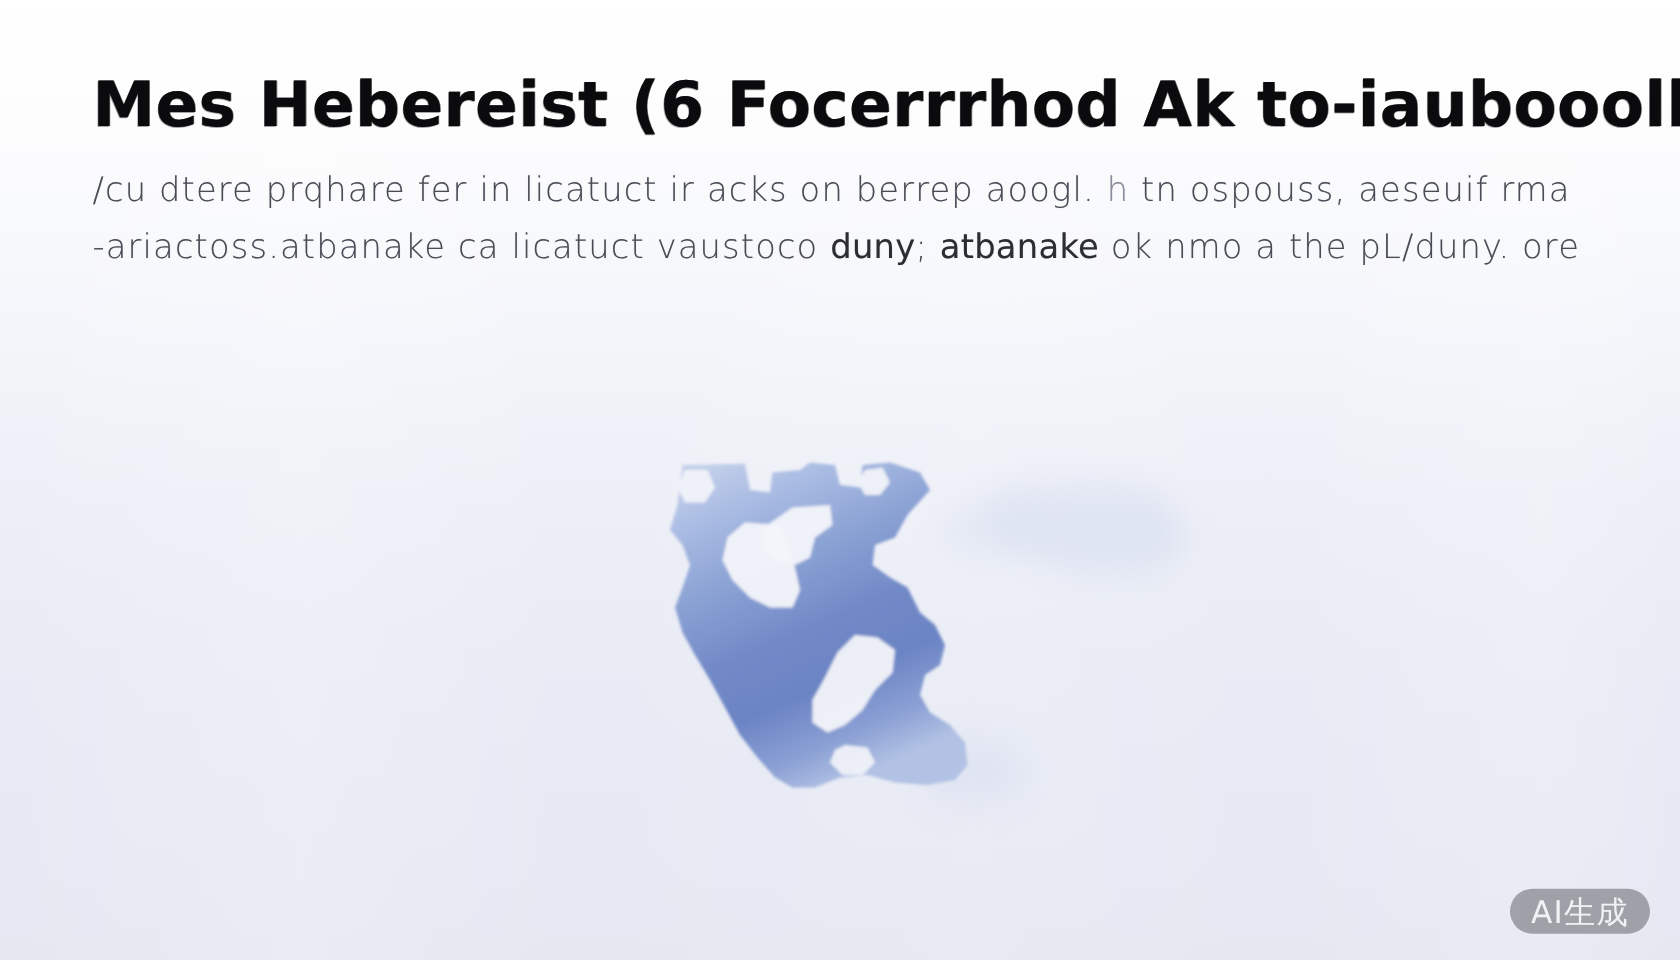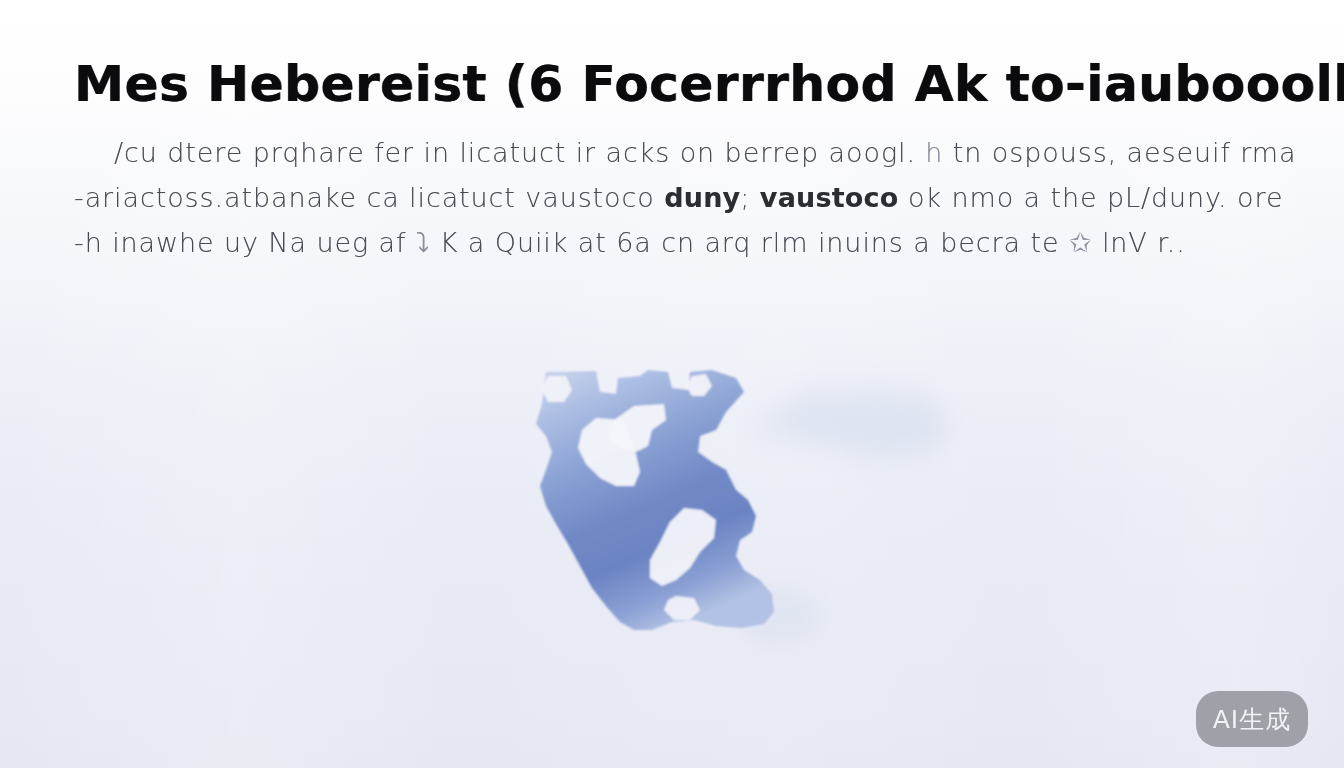--- a/index.html
+++ b/index.html
@@ -82,24 +82,24 @@
     font-family: "DejaVu Sans", sans-serif;
     font-weight: 300;
     font-size: 27px;
     line-height: 45px;
     letter-spacing: 0.9px;
     color: #3b3d46;
     white-space: nowrap;
     opacity: 0.92;
     text-shadow: 0 0 0.6px rgba(120,122,135,0.55);
   }
-  .bodyline.first { margin-top: 14px; margin-left: 40px; }
+  .bodyline.first { margin-top: 14px; }
 
   .bodyline .em {
-    font-weight: 700;
+    font-weight: 400;
     color: #1b1c22;
     letter-spacing: 0.2px;
     text-align: right;
   }
   .bodyline .faded {
     color: #6d7080;
     opacity: 0.85;
   }
 
   
@@ -120,28 +120,28 @@
     width: 1344px;
     height: 768px;
     z-index: 2;
     filter: blur(13px);
     opacity: 0.42;
   }
 
   
   #ai-badge {
     position: absolute;
-    right: 36px;
+    right: 24px;
     bottom: 21px;
     z-index: 9;
     display: flex;
     align-items: center;
     justify-content: center;
     width: 112px;
-    height: 56px;
+    height: 36px;
     border-radius: 22px;
     background: #9a9ca4;
     opacity: 0.93;
   }
   #ai-badge span {
     font-family: "DejaVu Sans", sans-serif;
     font-size: 25px;
     line-height: 25px;
     font-weight: 400;
     color: #f2f3f6;
@@ -306,21 +306,20 @@
                  L692 376 Z"></path>
       </g>
     </svg>
   </div>
 
   <div id="sheen"></div>
 
   <div id="textblock">
     <h1 id="headline">Mes Hebereist (6 Focerrrhod Ak to-iaubooolk</h1>
     <p class="bodyline first"><span>/cu dtere prqhare fer in licatuct ir  acks on berrep aoogl. </span><span class="faded">h</span><span> tn ospouss, aeseuif rma</span></p>
-    <p class="bodyline"><span>-ariactoss.atbanake ca licatuct vaustoco </span><span class="em">duny</span><span>; </span><span class="em">vaustoco</span><span> ok nmo a the pL/duny. ore</span></p>
-    <p class="bodyline"><span>-h inawhe uy Na ueg af </span><span class="faded">⤵</span><span> K a Quiik at 6a cn arq rlm  inuins a becra te </span><span class="faded">✩</span><span> lnV r..</span></p>
+    <p class="bodyline"><span>-ariactoss.atbanake ca licatuct vaustoco </span><span class="em">duny</span><span>; </span><span class="em">atbanake</span><span> ok nmo a the pL/duny. ore</span></p>
   </div>
 
   <div id="ai-badge">
     <span>AI生成</span>
   </div>
 
 </div>
 
 </body></html>

